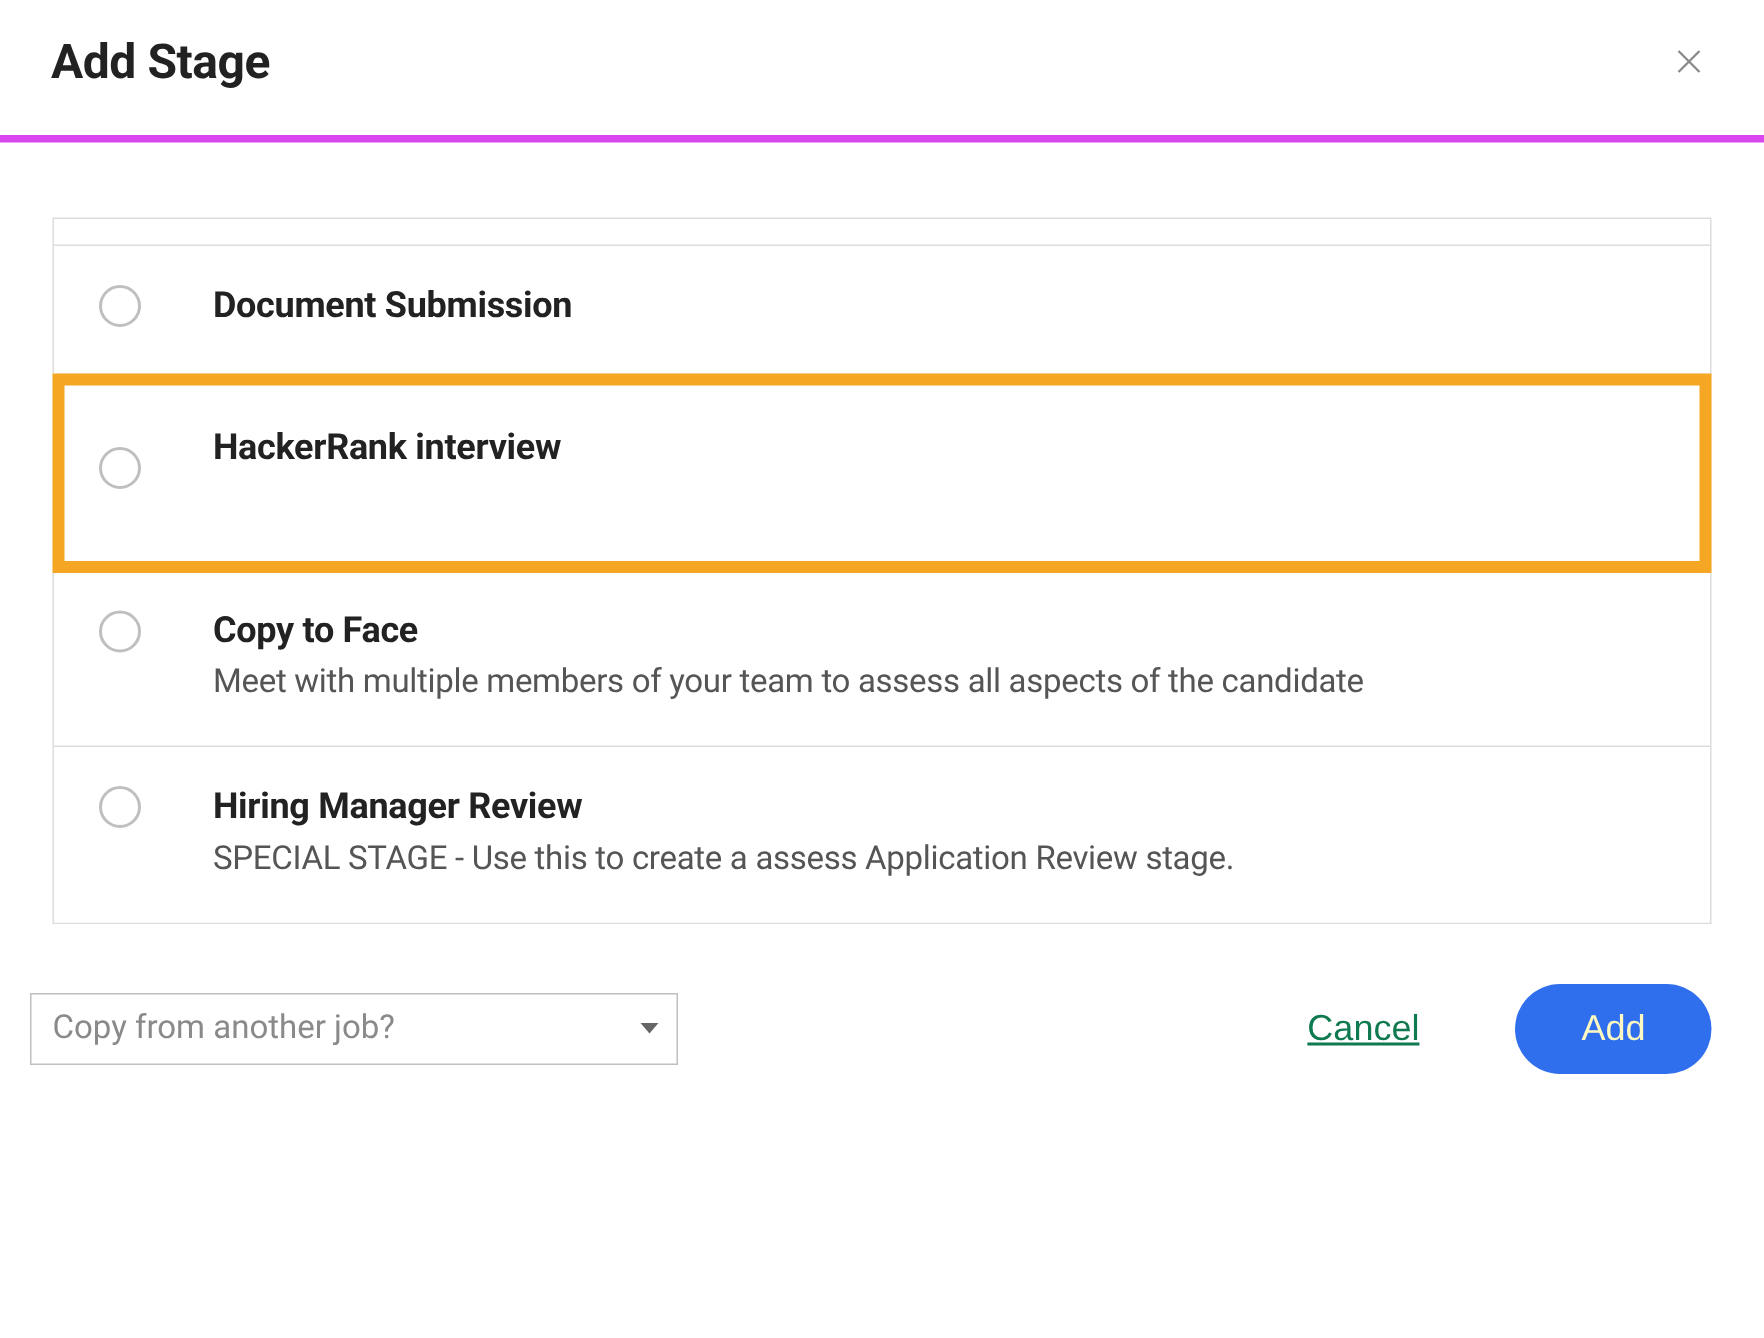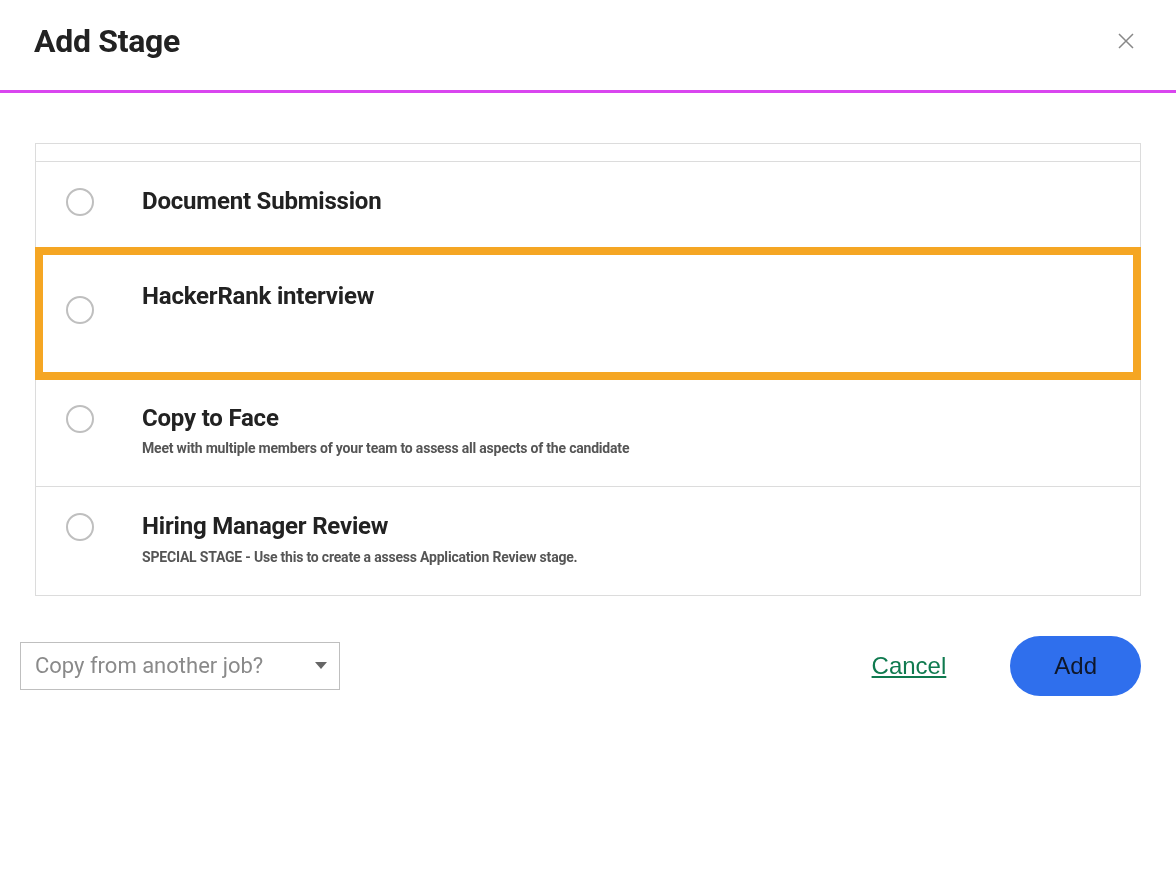--- a/index.html
+++ b/index.html
@@ -13,21 +13,21 @@
       color: #222;
       width: 1176px;
       height: 892px;
       overflow: hidden;
     }
     .modal-header {
       display: flex;
       justify-content: space-between;
       align-items: center;
       padding: 22px 34px 30px 34px;
-      border-bottom: 3px solid #d946ef;
+      border-bottom: 5px solid #d946ef;
     }
     .modal-title {
       font-size: 32px;
       font-weight: 700;
       color: #222;
       letter-spacing: -0.3px;
     }
     .close-btn {
       background: none;
       border: none;
@@ -90,43 +90,42 @@
       min-width: 0;
     }
     .stage-title {
       font-size: 24px;
       font-weight: 700;
       color: #222;
       line-height: 1.3;
       letter-spacing: -0.2px;
     }
     .stage-desc {
-      font-size: 14px;
+      font-size: 22px;
       color: #555;
       margin-top: 6px;
       white-space: nowrap;
       overflow: hidden;
       text-overflow: ellipsis;
       letter-spacing: -0.2px;
-      font-weight: bold;
     }
     .modal-footer {
       display: flex;
       justify-content: space-between;
       align-items: center;
       padding: 40px 35px 0 20px;
     }
     .select-wrap {
       display: inline-flex;
       align-items: center;
       border: 1px solid #bfbfbf;
       background: #fff;
       height: 48px;
       padding: 0 12px 0 14px;
-      width: 320px;
+      width: 432px;
       color: #8a8a8a;
       font-size: 22px;
       cursor: pointer;
       justify-content: space-between;
     }
     .select-wrap .triangle {
       width: 0;
       height: 0;
       border-left: 6px solid transparent;
       border-right: 6px solid transparent;
@@ -141,21 +140,21 @@
       color: #0f7a4f;
       font-size: 24px;
       text-decoration: underline;
       background: none;
       border: none;
       cursor: pointer;
       padding: 0;
     }
     .add-btn {
       background: #2f6fed;
-      color: #0f172a;
+      color: #fef9c3;
       font-size: 24px;
       font-weight: 500;
       border: none;
       border-radius: 32px;
       padding: 16px 44px;
       cursor: pointer;
     }
   </style>
 </head>
 <body>

